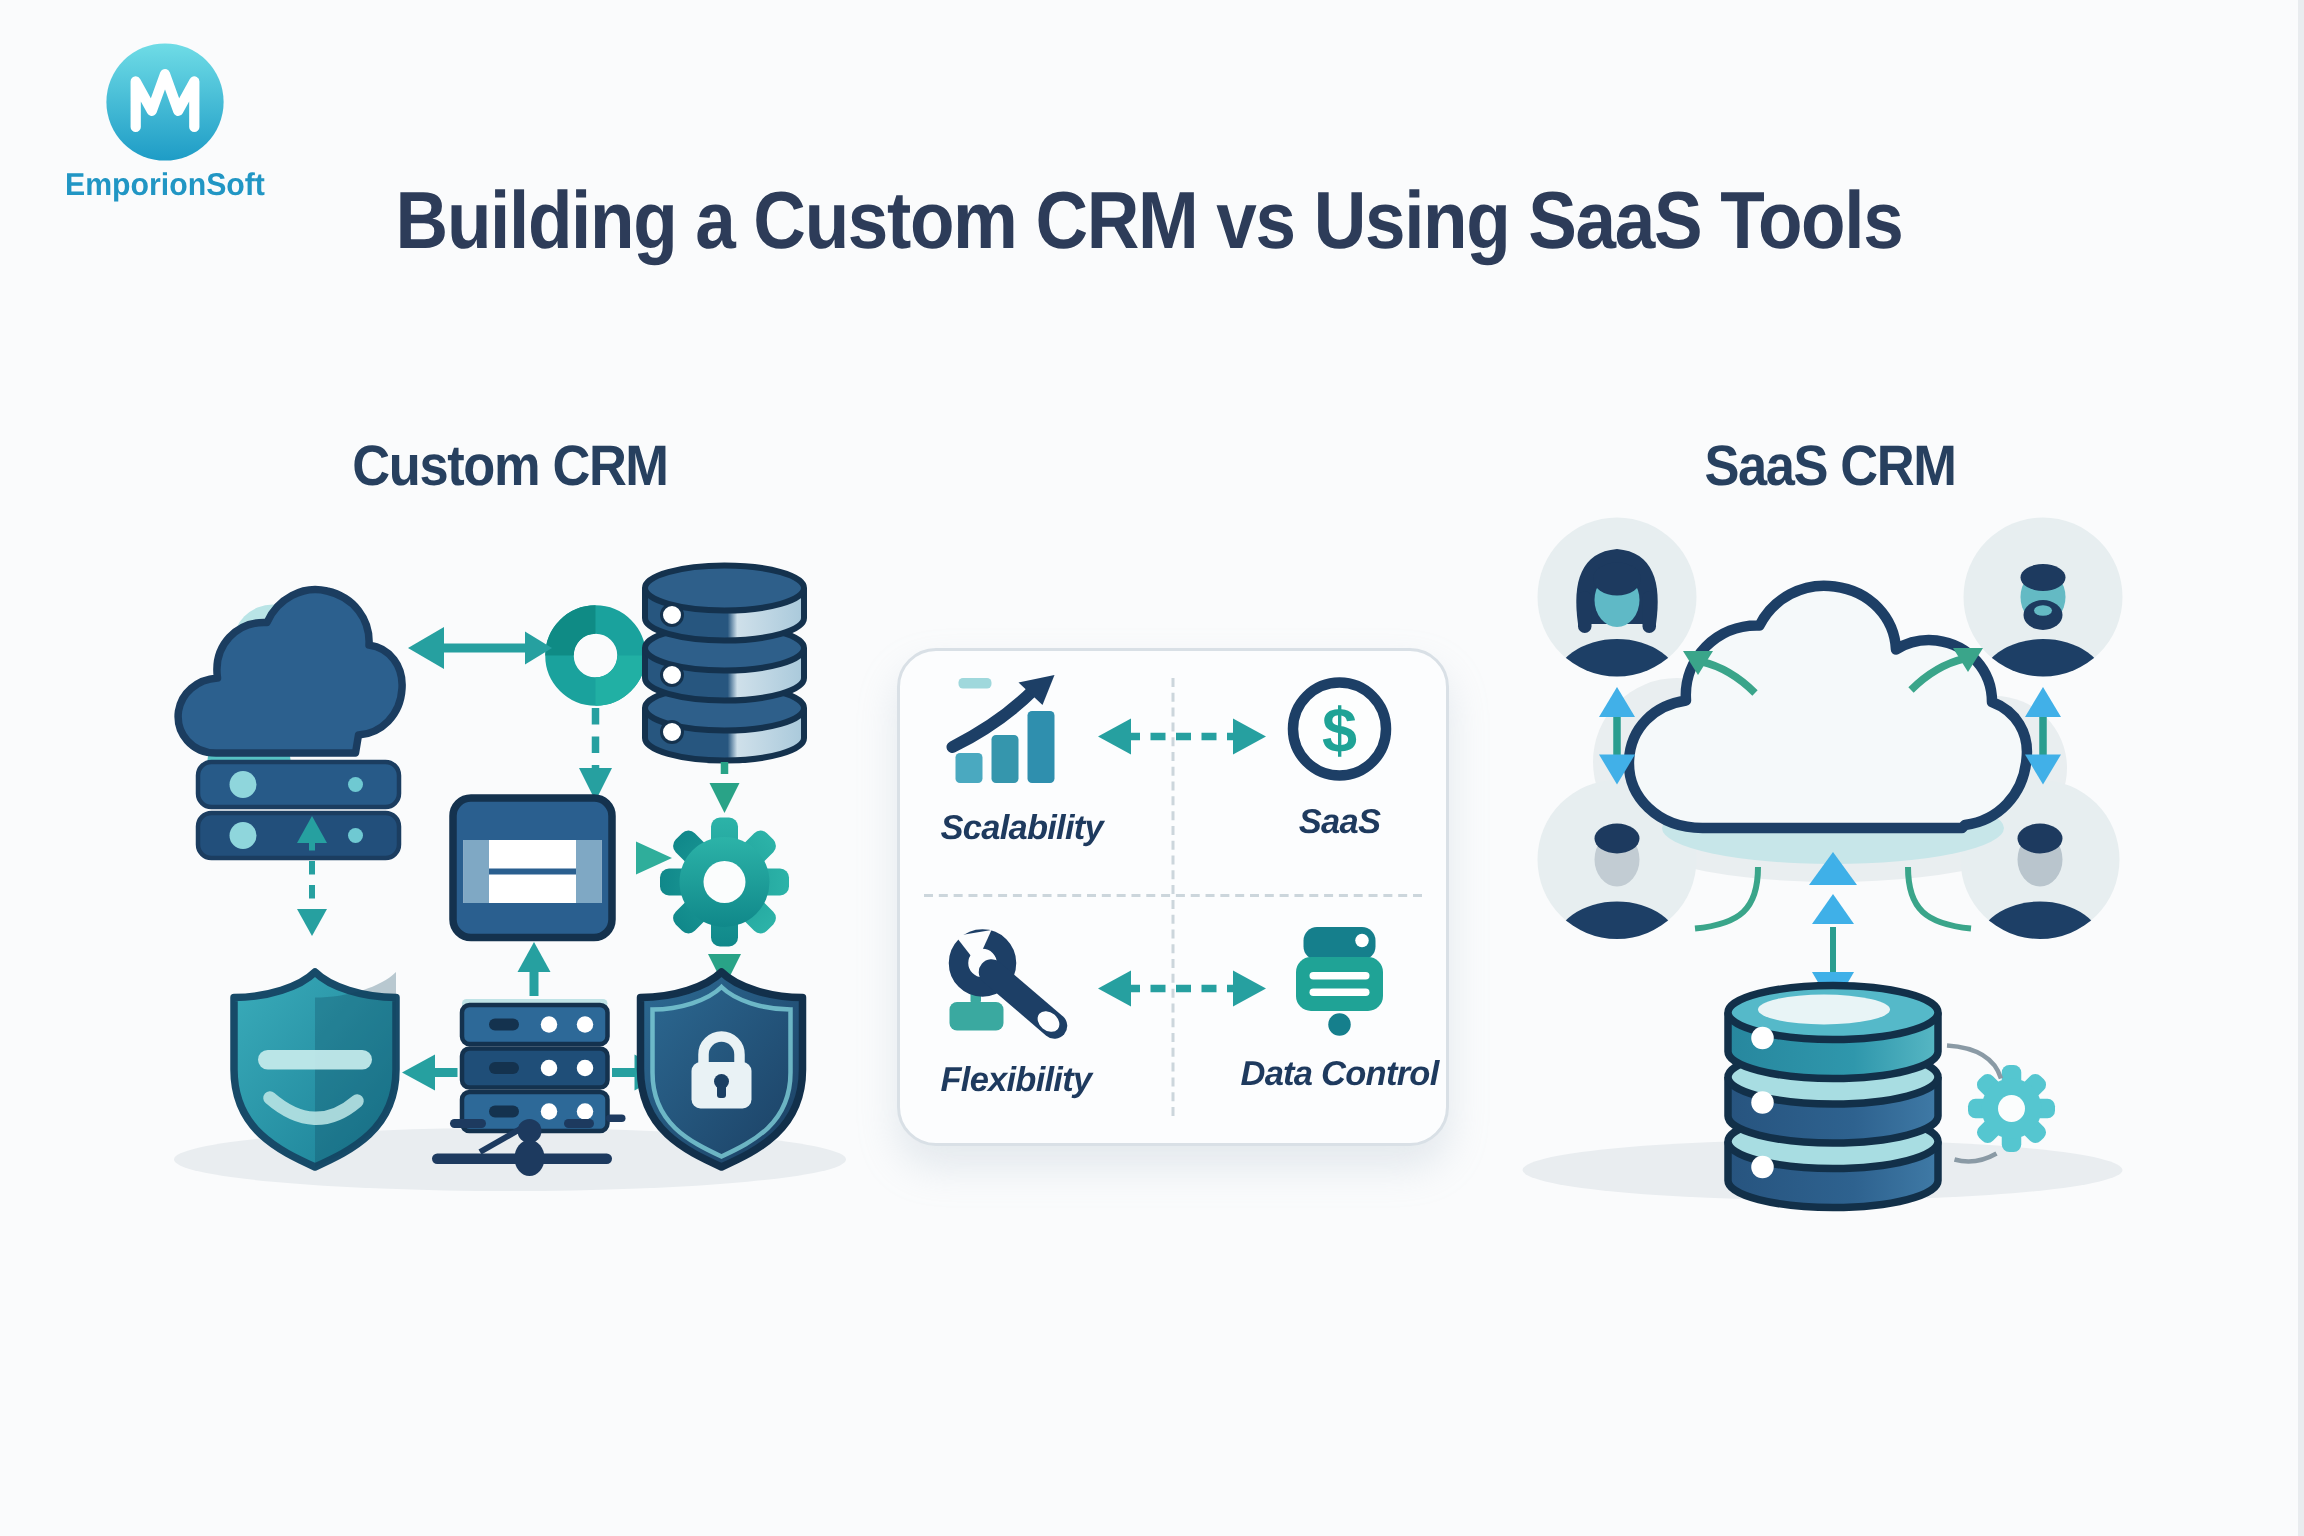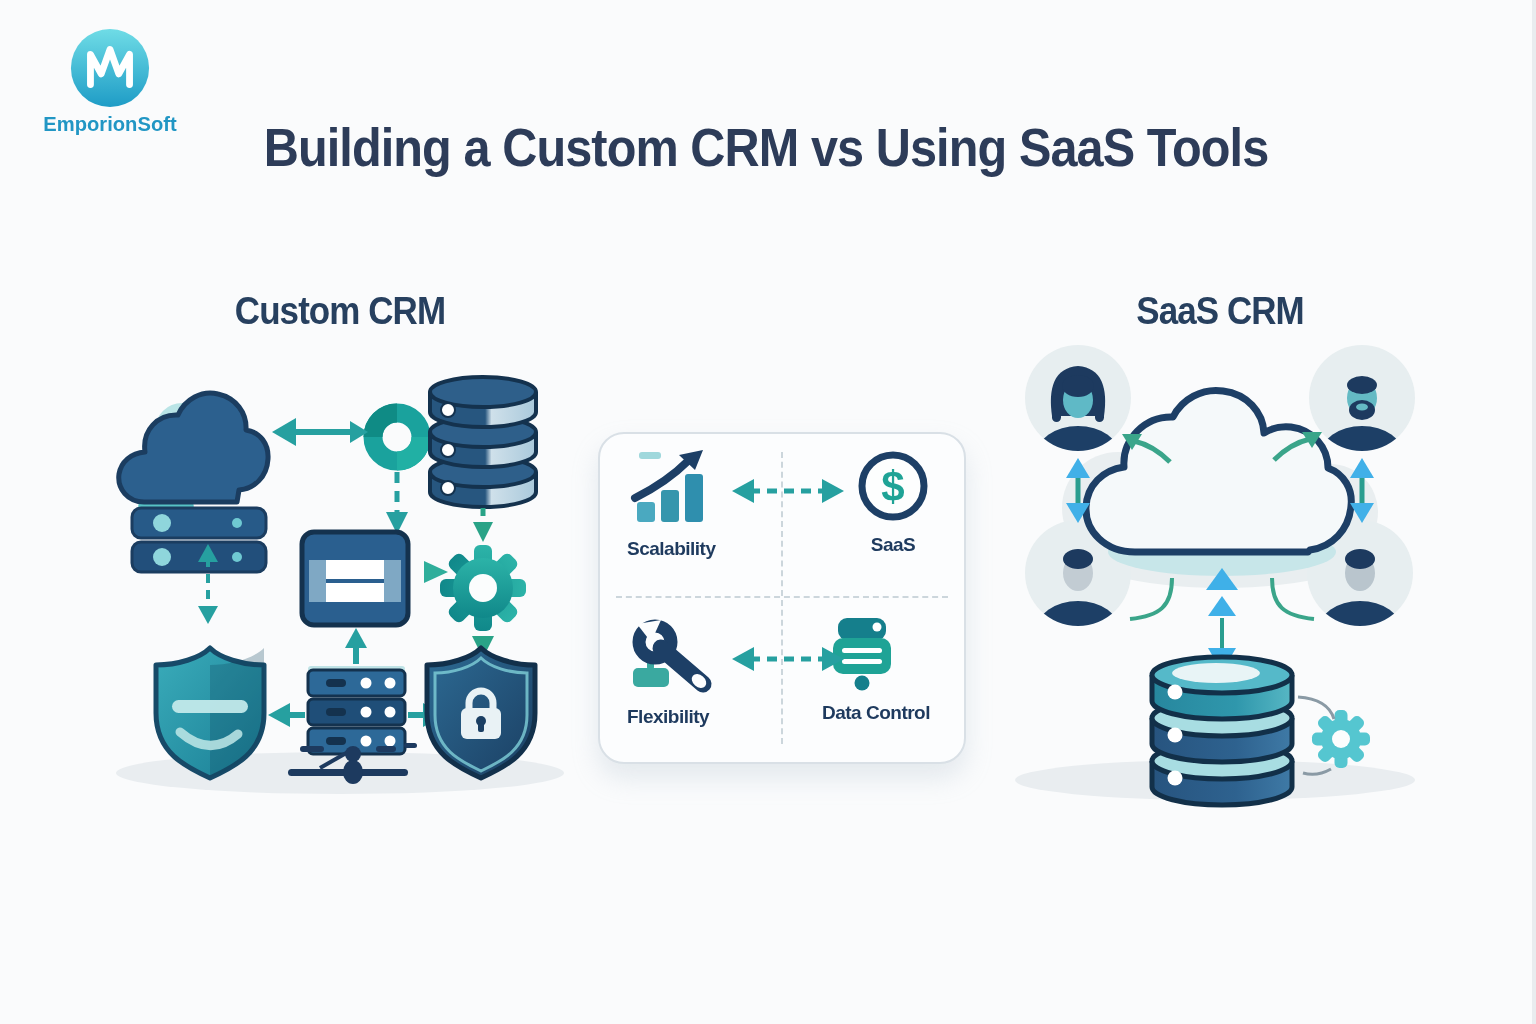--- a/index.html
+++ b/index.html
@@ -46,22 +46,22 @@
     position:absolute;top:162px;left:16px;right:16px;height:0;
     border-top:2px dashed #ccd6dc;
   }
   .quad{
     position:absolute;width:182px;height:164px;display:flex;
     flex-direction:column;gap:10px;box-sizing:border-box;padding-top:14px;
   }
   .q-tl{left:0;top:0;align-items:flex-start;padding-left:27px;}
   .q-tr{left:182px;top:0;align-items:center;padding-left:40px;}
   .q-bl{left:0;top:164px;align-items:flex-start;padding-left:27px;text-align:right;}
-  .q-br{left:182px;top:164px;padding-left:40px;}
-  .quad-label{font-size:19px;font-weight:bold;color:#1e3a5e;letter-spacing:-.5px;}
+  .q-br{left:182px;top:164px;align-items:center;padding-left:40px;}
+  .quad-label{font-size:23px;font-weight:bold;color:#1e3a5e;letter-spacing:-.5px;font-style:italic;}
   .dash-arrow{position:absolute;width:116px;height:30px;left:130px;}
   .arrow-row1{top:42px;}
   .arrow-row2{top:210px;}
 </style>
 </head>
 <body>
 
 <div class="canvas">
 
   <div class="logo">

